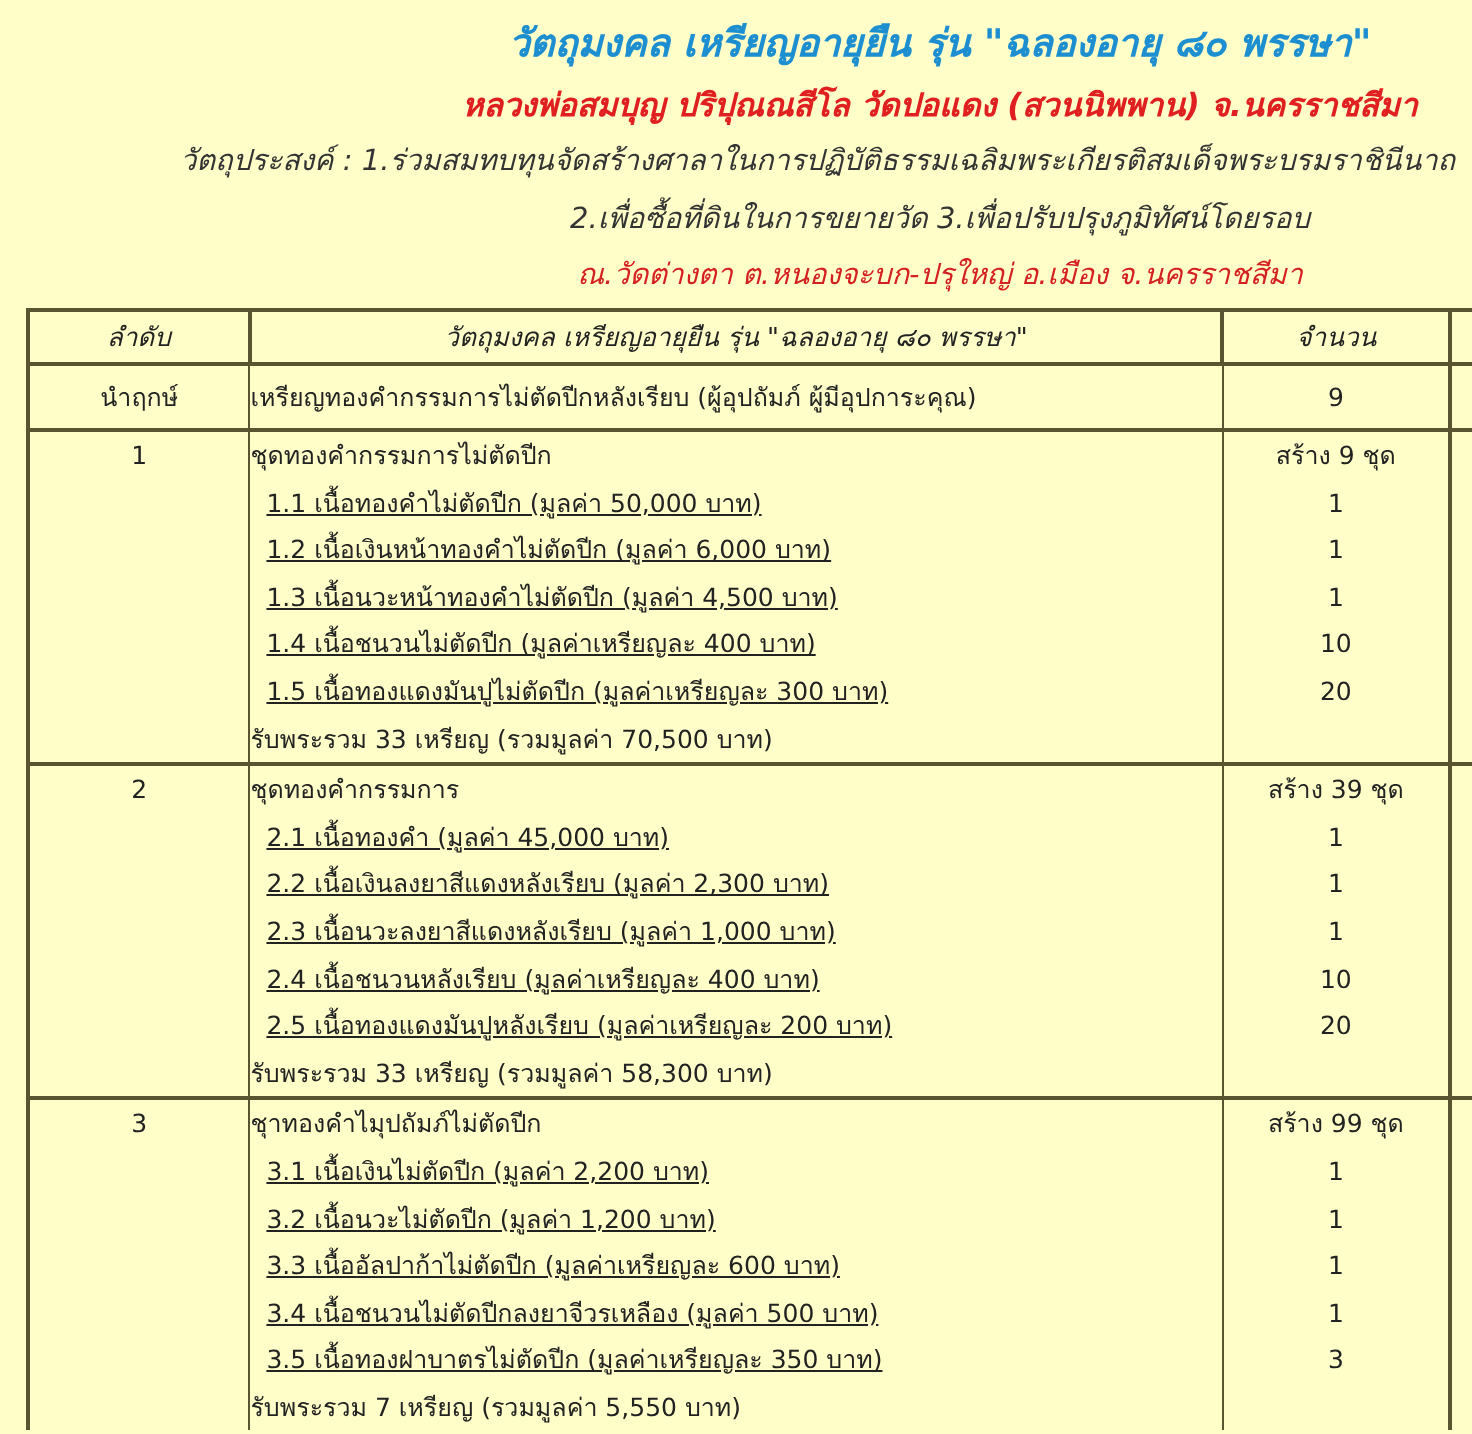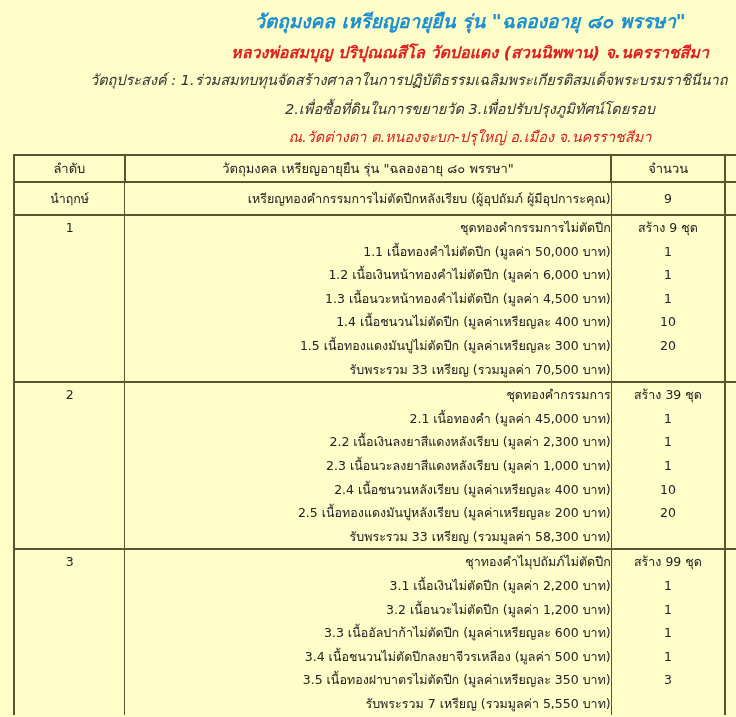--- a/index.html
+++ b/index.html
@@ -20,31 +20,31 @@
     position:absolute; top:154px; left:13px;
     border-collapse:collapse; width:740px;
     font-size:12.5px; color:#222;
   }
   table.main td, table.main th { padding:0; }
   .c1 { width:111px; }
   .c2 { width:487px; }
   .c3 { width:114px; }
   .c4 { width:28px; }
   thead th {
-    height:25px; font-weight:normal; font-size:13px;
+    height:25px; font-weight:normal; font-style:italic; font-size:13px;
     border:2px solid #5a5530; text-align:center;
   }
-  tbody td { vertical-align:top;text-align:right; }
+  tbody td { vertical-align:top; }
   td.num { text-align:center; border-left:2px solid #5a5530; border-right:1px solid #5a5530; }
   td.desc { border-left:1px solid #5a5530; border-right:1px solid #5a5530; padding-left:4px; }
   td.qty { text-align:center; border-left:1px solid #5a5530; border-right:2px solid #5a5530; }
   td.ext { border-left:0; }
   tr.grp-start td { border-top:2px solid #5a5530; }
   .line { height:23.6px; line-height:23.6px; white-space:nowrap; }
-  .sub { padding-left:8px; }
+  .sub { padding-left:8px;text-decoration:underline; }
   .single .line { height:31px; line-height:31px; }
 </style>
 </head>
 <body>
 
 <div class="hdr" id="title">วัตถุมงคล เหรียญอายุยืน รุ่น "ฉลองอายุ ๘๐ พรรษา"</div>
 <div class="hdr" id="subtitle">หลวงพ่อสมบุญ ปริปุณณสีโล วัดปอแดง (สวนนิพพาน) จ.นครราชสีมา</div>
 <div class="hdr" id="obj1">วัตถุประสงค์ : 1.ร่วมสมทบทุนจัดสร้างศาลาในการปฏิบัติธรรมเฉลิมพระเกียรติสมเด็จพระบรมราชินีนาถ</div>
 <div class="hdr" id="obj2">2.เพื่อซื้อที่ดินในการขยายวัด 3.เพื่อปรับปรุงภูมิทัศน์โดยรอบ</div>
 <div class="hdr" id="loc">ณ.วัดต่างตา ต.หนองจะบก-ปรุใหญ่ อ.เมือง จ.นครราชสีมา</div>

